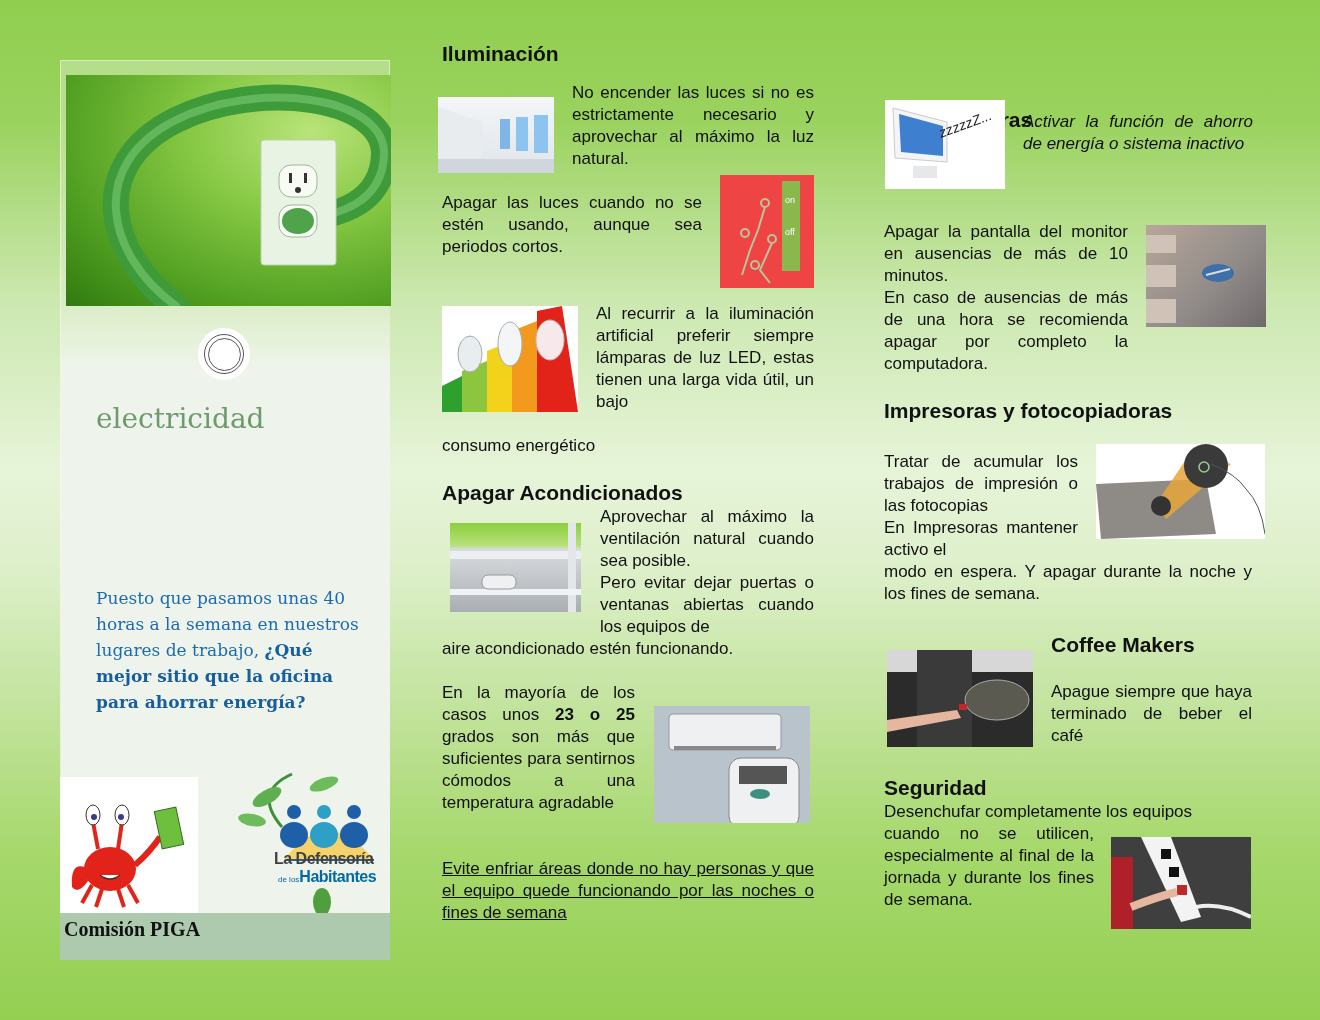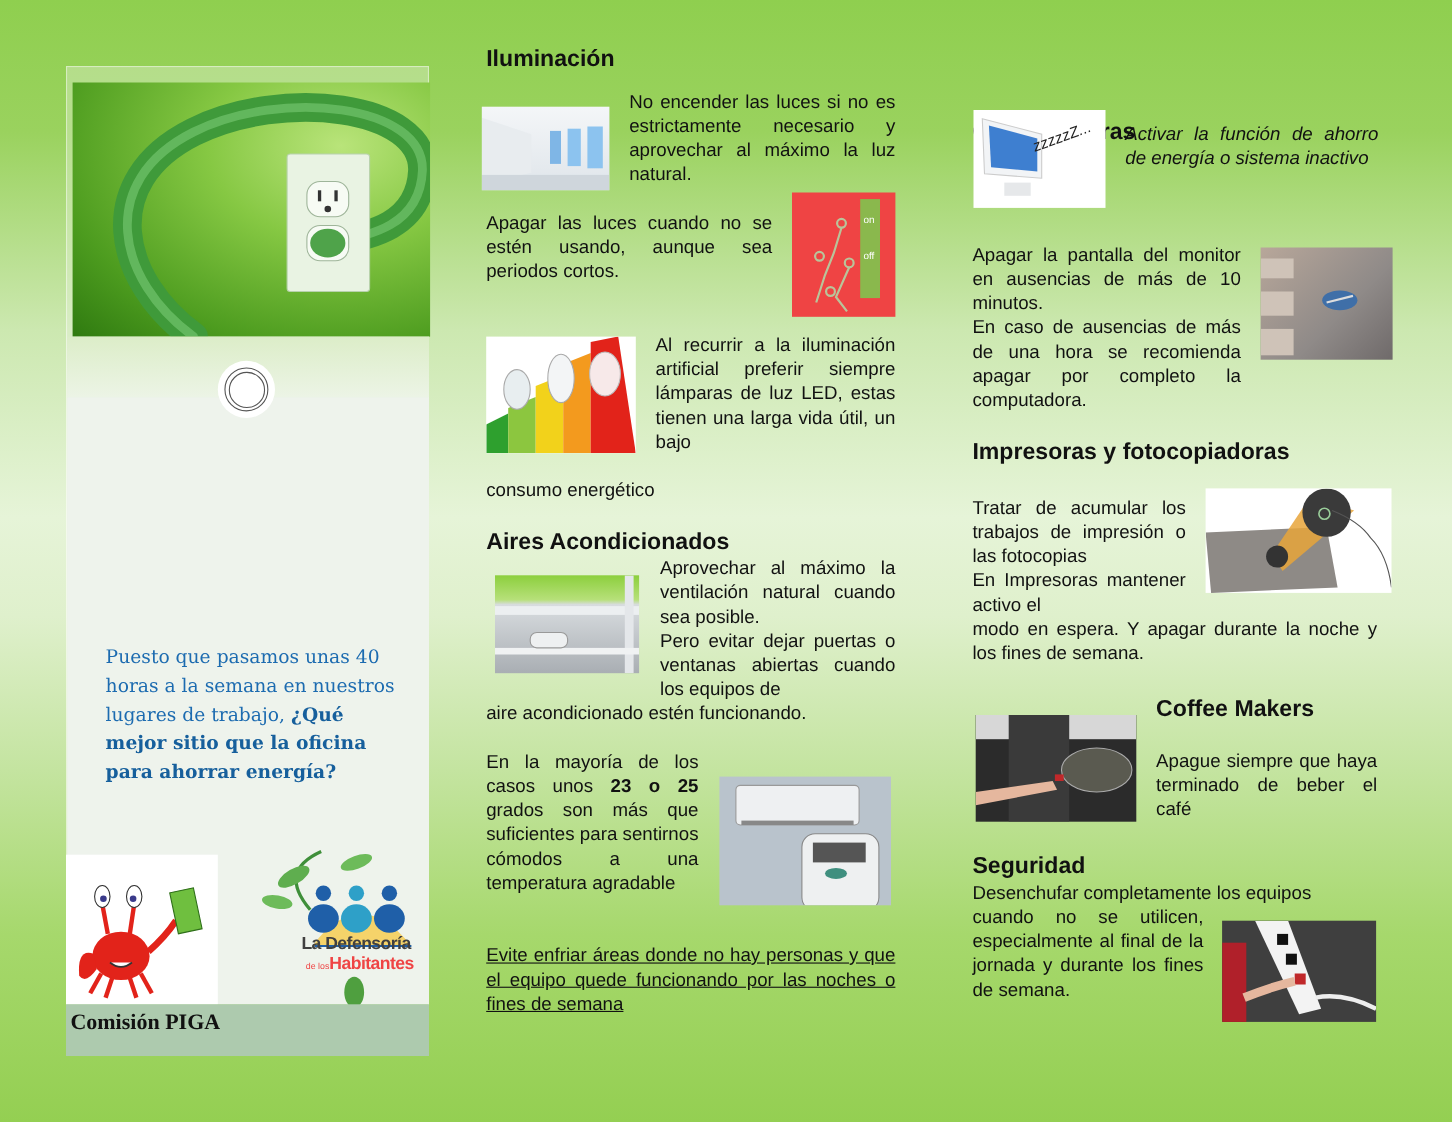--- a/index.html
+++ b/index.html
@@ -87,20 +87,21 @@
 </div>
 <div id="cover-band" class="abs"></div>
 <div id="cover-body" class="abs"></div>
 <div id="ring-badge" class="abs">
     <div class="r1">
       <div class="r2"></div>
     </div>
   </div>
 
 <div id="cover-title" class="abs">
+  <div>electricidad</div>
 </div>
 
 <div id="cover-intro" class="abs"><span>Puesto que pasamos unas 40 horas a la semana en nuestros lugares de trabajo, </span><b>¿Qué mejor sitio que la oficina para ahorrar energía?</b></div>
 
 <div id="crab-logo" class="abs">
   <svg width="138" height="136" viewBox="0 0 138 136">
     <ellipse cx="50" cy="92" rx="26" ry="22" fill="#e2231a"></ellipse>
     <line x1="38" y1="72" x2="33" y2="45" stroke="#e2231a" stroke-width="4"></line>
     <line x1="58" y1="72" x2="62" y2="45" stroke="#e2231a" stroke-width="4"></line>
     <ellipse cx="33" cy="38" rx="7" ry="10" fill="#fff" stroke="#333"></ellipse>
@@ -130,21 +131,21 @@
     <path d="M52 88 Q95 30 142 88 Z" fill="#f5d36a"></path>
     <circle cx="62" cy="40" r="7" fill="#1f5fa8"></circle>
     <circle cx="92" cy="40" r="7" fill="#2ea0c8"></circle>
     <circle cx="122" cy="40" r="7" fill="#1f5fa8"></circle>
     <ellipse cx="62" cy="63" rx="14" ry="13" fill="#1f5fa8"></ellipse>
     <ellipse cx="92" cy="63" rx="14" ry="13" fill="#2ea0c8"></ellipse>
     <ellipse cx="122" cy="63" rx="14" ry="13" fill="#1f5fa8"></ellipse>
     <line x1="54" y1="88" x2="142" y2="88" stroke="#1f5fa8" stroke-width="2"></line>
   </svg>
   <div class="abs" style="left:42px; top:78px; font-family:'Liberation Sans',sans-serif; font-weight:bold; font-size:16px; color:#404040; letter-spacing:-0.5px; white-space:nowrap;">La Defensoría</div>
-  <div class="abs" style="left:46px; top:96px; white-space:nowrap; font-family:'Liberation Sans',sans-serif; color:#ef4444;"><span style="font-size:8px;">de los</span><span style="font-size:16px; font-weight:bold; letter-spacing:-0.5px;">Habitantes</span></div>
+  <div class="abs" style="left:46px; top:96px; white-space:nowrap; font-family:'Liberation Sans',sans-serif; color:#0369a1;"><span style="font-size:8px;">de los</span><span style="font-size:16px; font-weight:bold; letter-spacing:-0.5px;">Habitantes</span></div>
 </div>
 
 <div id="footer-band" class="abs"></div>
 <div id="footer-label" class="abs">Comisión PIGA</div>
 
 <div class="abs h2" style="left:442px; top:42px;">Iluminación</div>
 
 <div class="abs img" style="left:438px; top:97px; width:116px; height:76px; background:linear-gradient(to bottom,#f4f6f8,#dfe5ea);">
   <svg width="116" height="76">
       <polygon points="0,10 45,25 45,60 0,70" fill="#e8ecef"></polygon>
@@ -181,21 +182,21 @@
       <polygon points="70,106 70,25 95,15 95,106" fill="#f39a1e"></polygon>
       <polygon points="95,106 95,5 120,0 136,106" fill="#e2231a"></polygon>
       <ellipse cx="28" cy="48" rx="12" ry="18" fill="#e8eef0" stroke="#aaa"></ellipse>
       <ellipse cx="68" cy="38" rx="12" ry="22" fill="#f3f5f6" stroke="#aaa"></ellipse>
       <ellipse cx="108" cy="34" rx="14" ry="20" fill="#f7e9e9" stroke="#bbb"></ellipse>
     </svg>
 </div>
 <div class="abs p just" style="left:596px; top:303px; width:218px;">Al recurrir a la iluminación artificial preferir siempre lámparas de luz LED, estas tienen una larga vida útil, un bajo</div>
 <div class="abs p" style="left:442px; top:435px;">consumo energético</div>
 
-<div class="abs h2" style="left:442px; top:481px;">Aires Acondicionados</div>
+<div class="abs h2" style="left:442px; top:481px;">Apagar Acondicionados</div>
 <div class="abs img" style="left:450px; top:523px; width:131px; height:89px; background:linear-gradient(to bottom,#8ccf3d 0,#b7e07a 25%,#d8dcdf 30%,#a9aeb3 100%);">
   <svg width="131" height="89">
       <rect x="0" y="28" width="131" height="8" fill="#eceff1"></rect>
       <rect x="118" y="0" width="8" height="89" fill="#e4e7ea"></rect>
       <rect x="0" y="66" width="131" height="6" fill="#f0f2f3"></rect>
       <rect x="32" y="52" width="34" height="14" rx="6" fill="#eef0f1" stroke="#999"></rect>
     </svg>
 </div>
 <div class="abs p just" style="left:600px; top:506px; width:214px;">Aprovechar al máximo la ventilación natural cuando sea posible.</div>
 <div class="abs p just" style="left:600px; top:572px; width:214px;">Pero evitar dejar puertas o ventanas abiertas cuando los equipos de</div>

